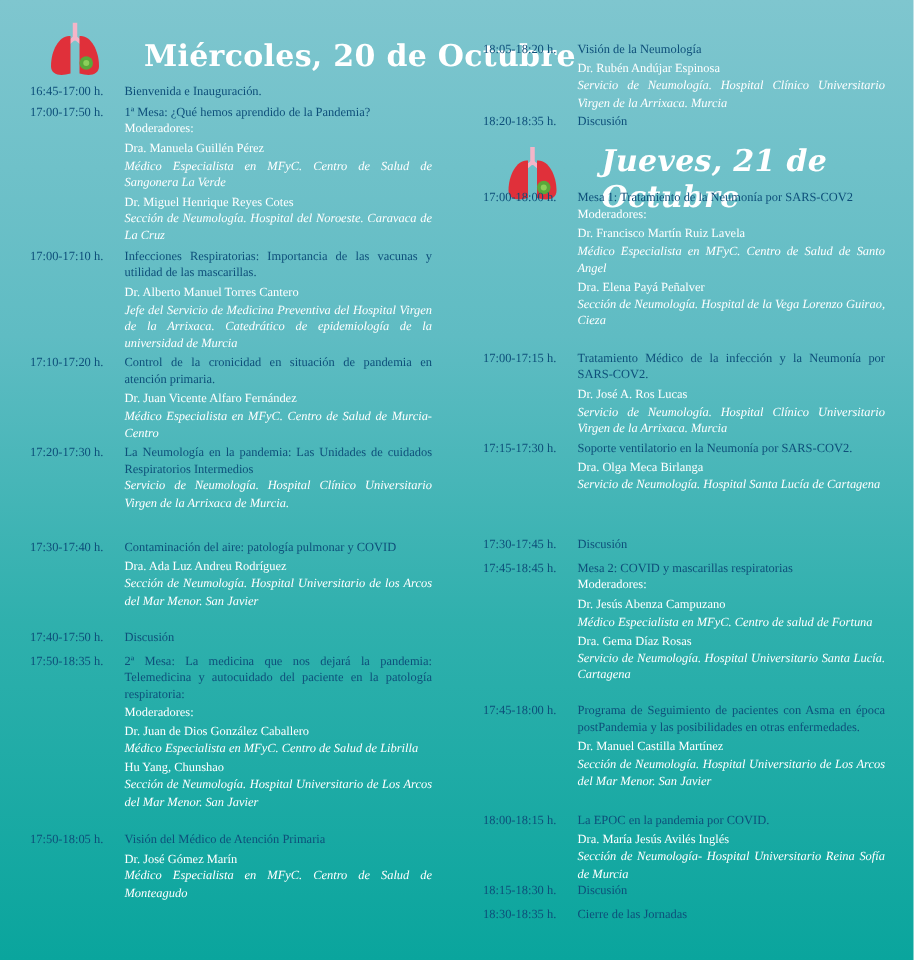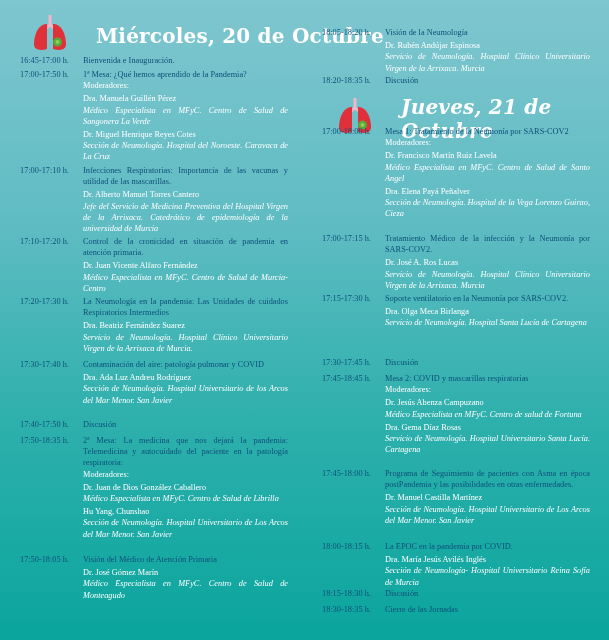--- a/index.html
+++ b/index.html
@@ -69,21 +69,20 @@
       <div class="body">
         <div class="title">Control de la cronicidad en situación de pandemia en atención primaria.</div>
         <div class="speaker">Dr. Juan Vicente Alfaro Fernández</div>
         <div class="aff">Médico Especialista en MFyC. Centro de Salud de Murcia-Centro</div>
       </div>
     </div>
     <div class="session" style="left: 20px; top: 296px; width: 285px;">
       <div class="time">17:20-17:30 h.</div>
       <div class="body">
         <div class="title">La Neumología en la pandemia: Las Unidades de cuidados Respiratorios Intermedios</div>
-        <div class="speaker">Dra. Beatriz Fernández Suarez</div>
         <div class="aff">Servicio de Neumología. Hospital Clínico Universitario Virgen de la Arrixaca de Murcia.</div>
       </div>
     </div>
     <div class="session" style="left: 20px; top: 359px; width: 285px;">
       <div class="time">17:30-17:40 h.</div>
       <div class="body">
         <div class="title">Contaminación del aire: patología pulmonar y COVID</div>
         <div class="speaker">Dra. Ada Luz Andreu Rodríguez</div>
         <div class="aff">Sección de Neumología. Hospital Universitario de los Arcos del Mar Menor. San Javier</div>
       </div>

